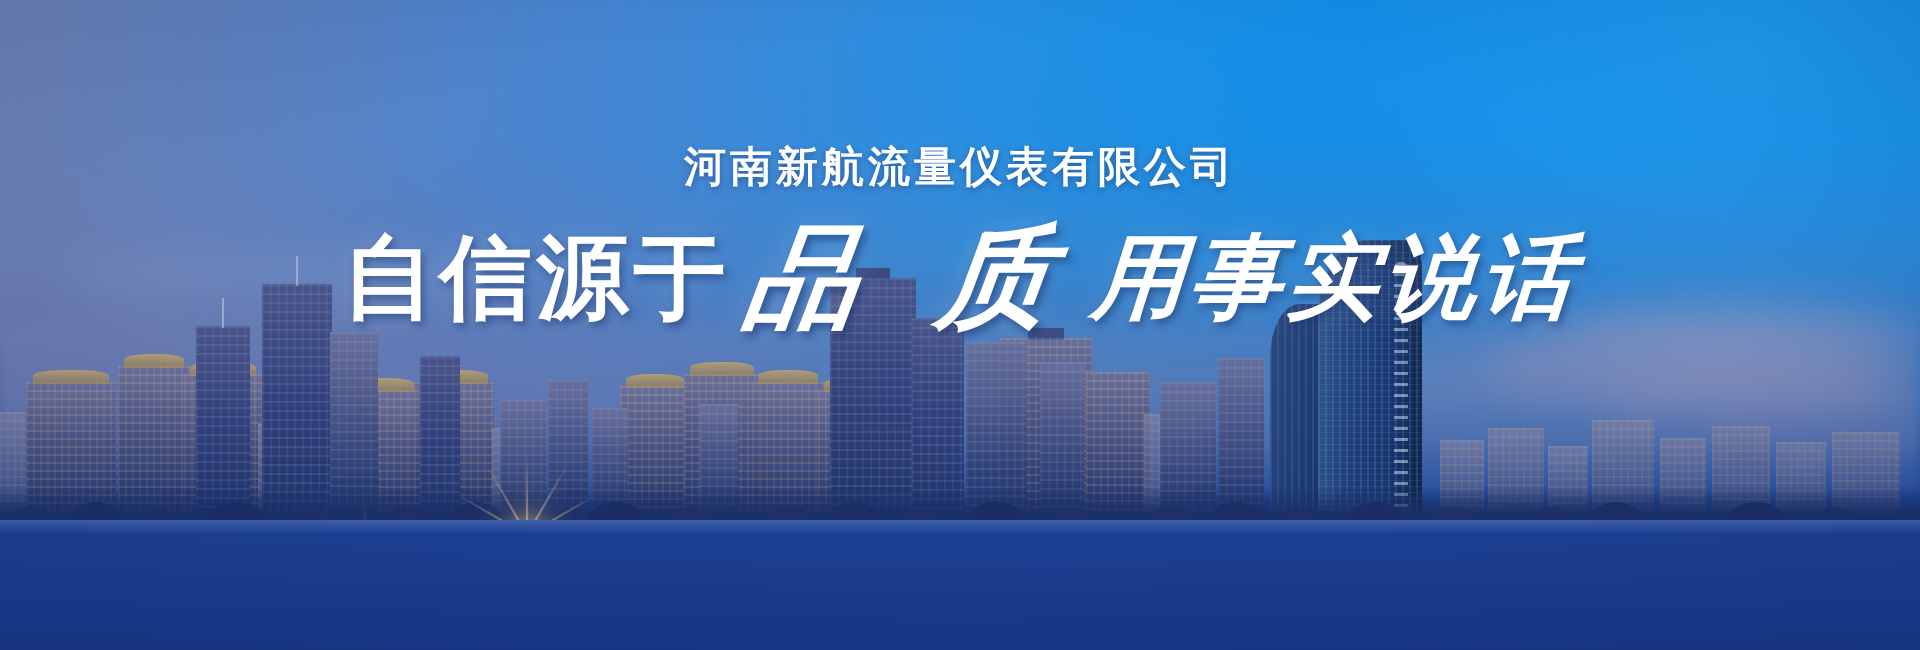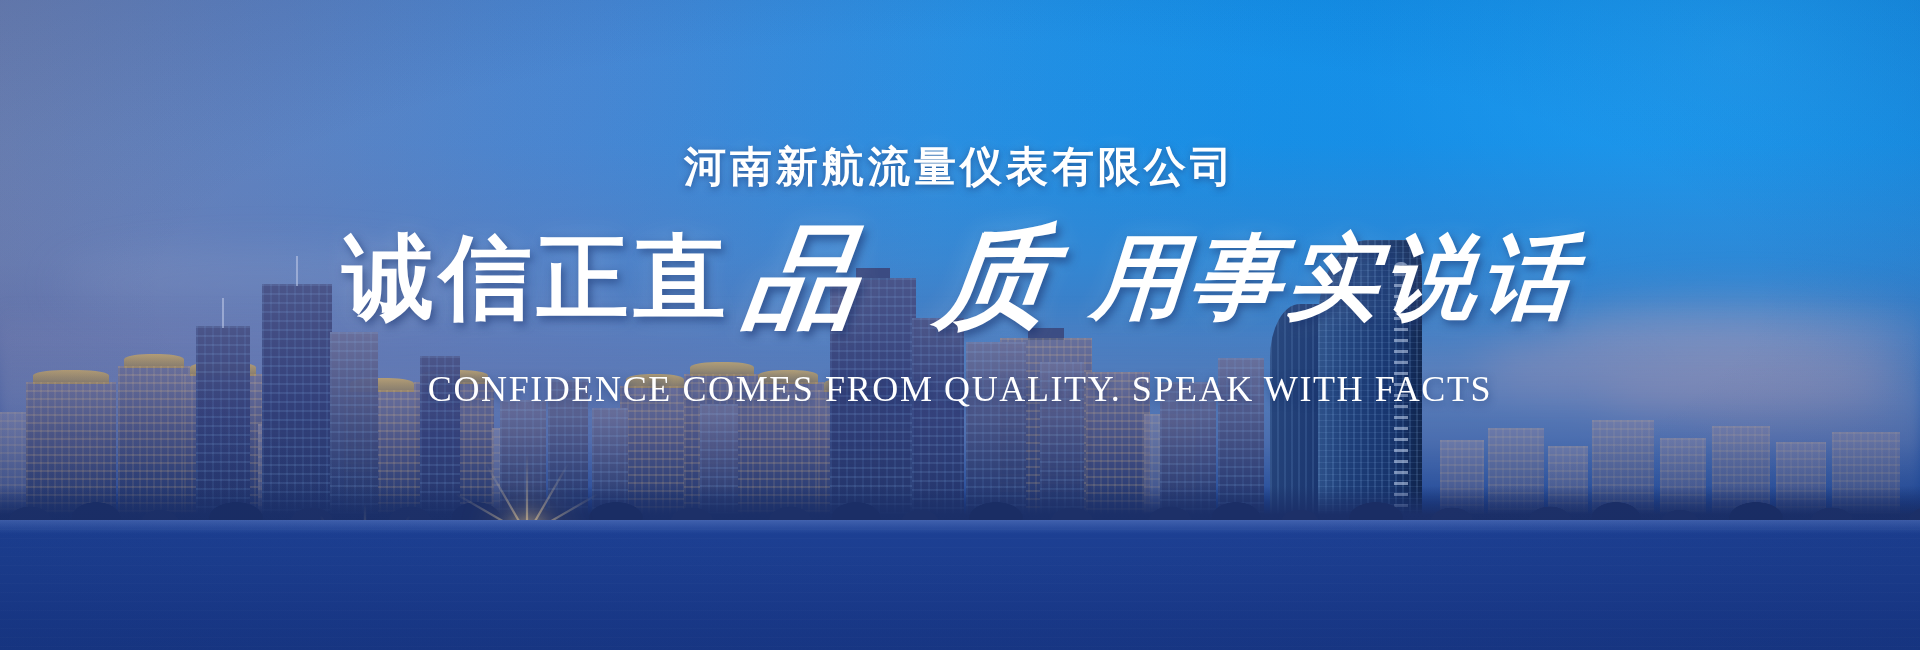--- a/index.html
+++ b/index.html
@@ -433,20 +433,19 @@
     <div class="shimmer"></div>
   </div>
 
   <div class="vignette"></div>
 
   <div id="text-block">
 
     <div id="company-name">河南新航流量仪表有限公司</div>
 
     <div id="headline">
-      <span class="seg s1">诚信正直</span><span class="seg s2">品 质</span><span class="seg s3">用事实说话</span>
-    </div>
-
-    <div id="english-line">CONFIDENCE COMES FROM QUALITY. SPEAK WITH FACTS</div>
+      <span class="seg s1">自信源于</span><span class="seg s2">品 质</span><span class="seg s3">用事实说话</span>
+    </div>
+
 
   </div>
 
 </div>
 
 </body></html>

